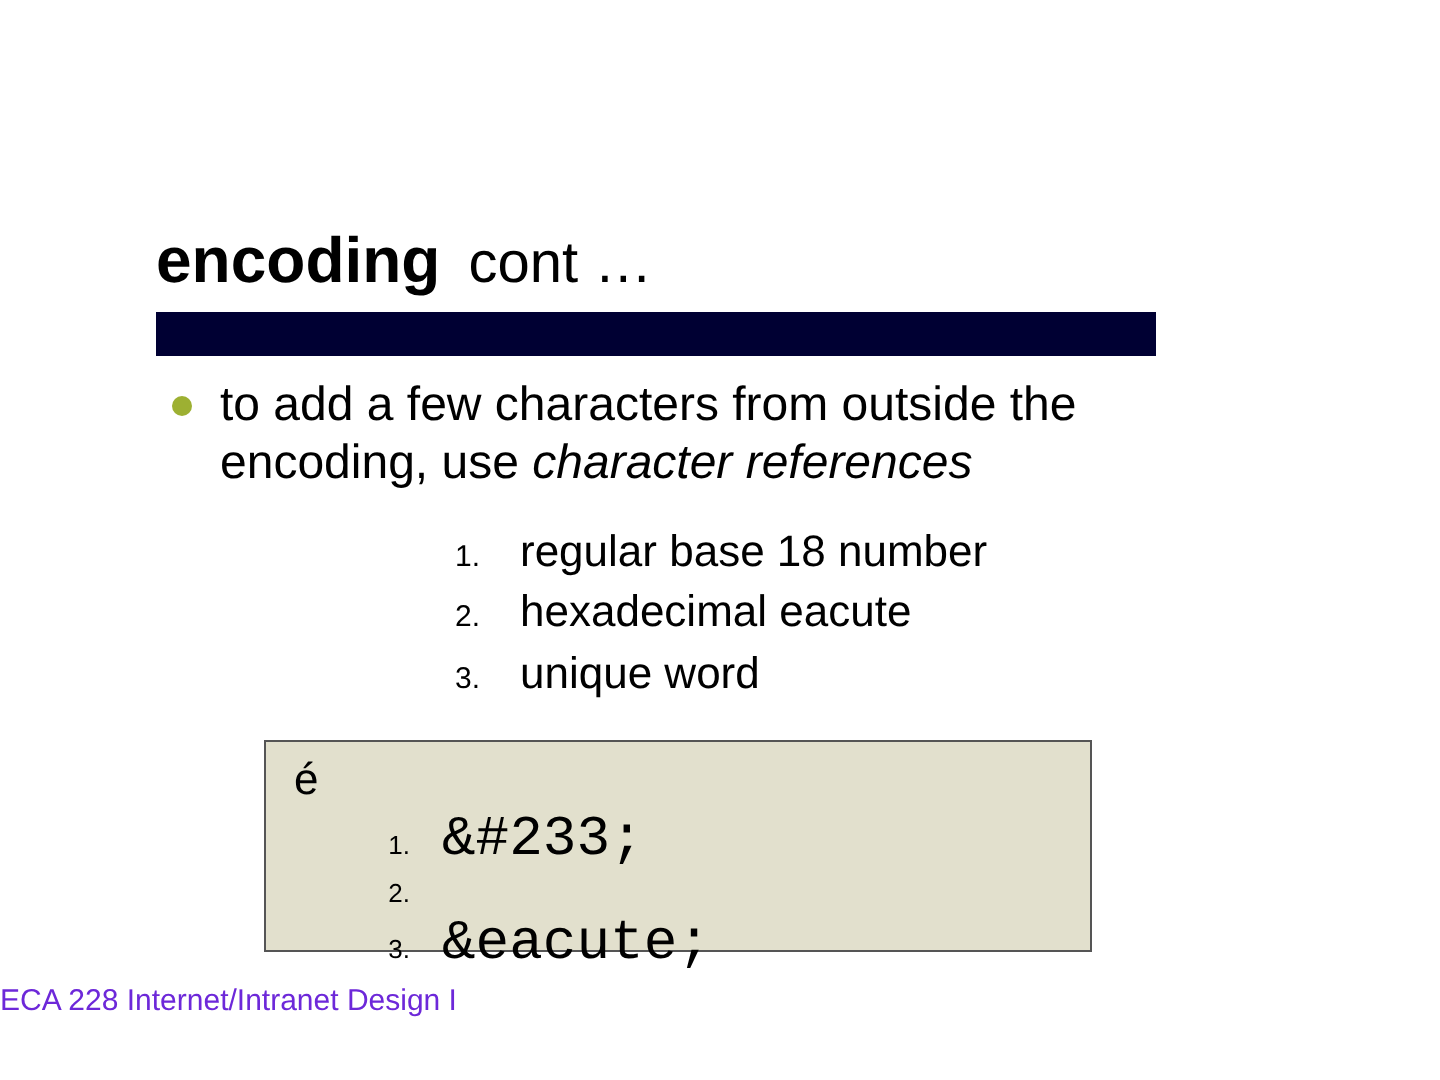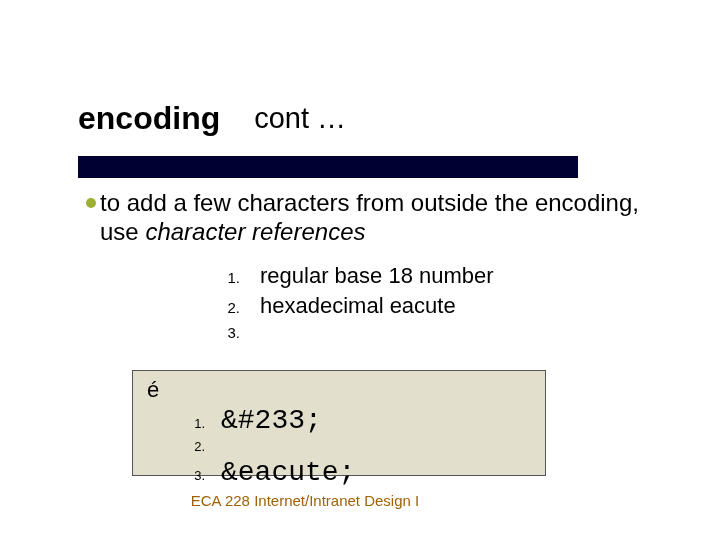--- a/index.html
+++ b/index.html
@@ -1,34 +1,34 @@
 <!DOCTYPE html>
 <html><head>
 <meta charset="utf-8">
 <style>
   html,body{margin:0;padding:0;width:720px;height:540px;background:#fff;font-family:Arial,Helvetica,sans-serif;color:#000}
   .slide{position:relative;width:720px;height:540px;box-sizing:border-box}
-  .title-wrap{position:absolute;left:78px;top:100px;display:flex;align-items:center;gap:34px}
+  .title-wrap{position:absolute;left:78px;top:112px;display:flex;align-items:flex-end;gap:14px}
   .title-main{font-size:32px;font-weight:bold;letter-spacing:0px}
   .title-cont{font-size:29px}
   .title-underline{position:absolute;left:78px;top:156px;width:500px;height:22px;background:#000033}
   .body{position:absolute;left:86px;top:188px;width:560px}
-  .b1{display:flex;align-items:flex-start;gap:4px;font-size:24px;line-height:1.22}
+  .b1{display:flex;align-items:flex-start;gap:14px;font-size:24px;line-height:1.22}
   .b1 .dot{width:10px;height:10px;border-radius:50%;background:#9db032;margin-top:10px;flex:0 0 10px}
   .b1 .txt{flex:1}
   .italic{font-style:italic}
   .sub1{margin:14px 0 0 134px}
   .row1{display:flex;align-items:baseline;gap:20px;font-size:22px;line-height:1.4}
   .num1{width:20px;text-align:right;font-size:15px}
   .box{position:absolute;left:132px;top:370px;width:414px;height:106px;background:#e2e0cd;border:1px solid #555;box-sizing:border-box;padding:6px 14px}
   .e{font-size:22px;margin-bottom:0px}
   .row2{display:flex;align-items:baseline;gap:16px;font-size:20px;line-height:1.28;margin-left:44px}
   .num2{width:14px;text-align:right;font-size:13px}
   .ref{font-family:'Courier New',Courier,monospace;font-size:28px}
-  .footer{position:absolute;left:0;width:610px;top:492px;text-align:center;font-size:15px;color:#a16207}
+  .footer{position:absolute;left:0;width:610px;top:492px;font-size:15px;color:#6d28d9}
 </style>
 </head>
 <body>
 
 <div class="slide">
 
   <div class="title-wrap">
     <span class="title-main">encoding</span>
     <span class="title-cont">cont …</span>
   </div>
@@ -46,20 +46,21 @@
       <div class="row1">
         <span class="num1">1.</span>
         <span>regular base 18 number</span>
       </div>
       <div class="row1">
         <span class="num1">2.</span>
         <span>hexadecimal eacute</span>
       </div>
       <div class="row1">
         <span class="num1">3.</span>
+        <span>unique word</span>
       </div>
     </div>
   </div>
 
   <div class="box">
     <div class="e">é</div>
     <div class="row2">
       <span class="num2">1.</span>
       <span class="ref">&amp;#233;</span>
     </div>

